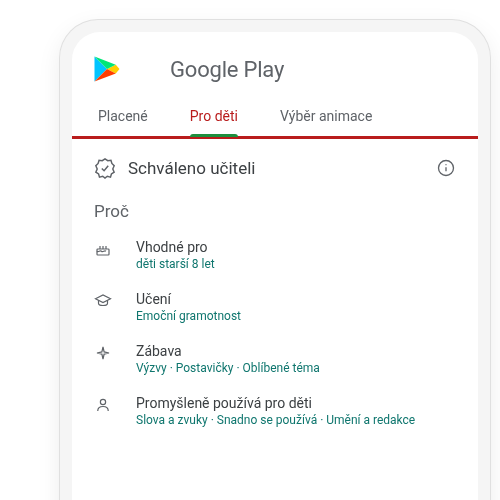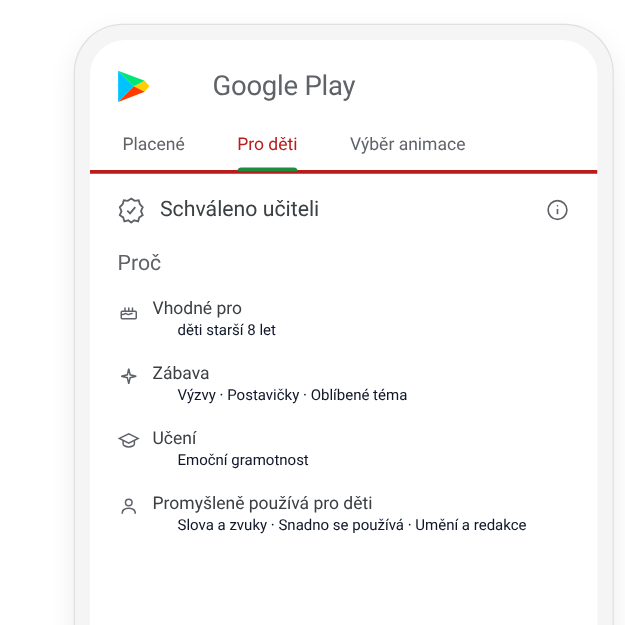--- a/index.html
+++ b/index.html
@@ -101,39 +101,38 @@
     }
     .info-icon svg { width: 20px; height: 20px; display: block; }
     .section-label {
       font-size: 17px;
       color: #5f6368;
       margin-bottom: 18px;
     }
     .item {
       display: flex;
       align-items: flex-start;
-      gap: 8px;
+      gap: 22px;
       margin-bottom: 20px;
     }
     .item-icon {
       width: 20px;
       flex-shrink: 0;
       padding-top: 1px;
     }
     .item-icon svg { width: 18px; height: 18px; display: block; }
     .item-body { flex: 1; }
     .item-title {
       font-size: 14px;
       color: #3c4043;
       margin-bottom: 2px;
     }
     .item-sub {
       font-size: 12px;
-      color: #0f172a;
-      margin-left: 20px;
+      color: #0f766e;
     }
   </style>
 </head>
 <body>
 
 <div class="phone-frame">
   <div class="phone-screen">
 
     <div class="header">
       <span class="play-icon">
@@ -188,43 +187,43 @@
               </svg>
             </div>
             <div class="item-body">
               <div class="item-title">Vhodné pro</div>
               <div class="item-sub">děti starší 8 let</div>
             </div>
           </div>
           <div class="item">
             <div class="item-icon">
               <svg viewBox="0 0 24 24" fill="none" stroke="#5f6368" stroke-width="1.6">
+                <path d="M2 9 L12 4 L22 9 L12 14 Z"></path>
+                <path d="M6 11 v4 c0 1.5 2.7 3 6 3 s6 -1.5 6 -3 v-4"></path>
+              </svg>
+            </div>
+            <div class="item-body">
+              <div class="item-title">Učení</div>
+              <div class="item-sub">Emoční gramotnost</div>
+            </div>
+          </div>
+          <div class="item">
+            <div class="item-icon">
+              <svg viewBox="0 0 24 24" fill="none" stroke="#5f6368" stroke-width="1.6">
                 <path d="M12 4 L13.5 10.5 L20 12 L13.5 13.5 L12 20 L10.5 13.5 L4 12 L10.5 10.5 Z"></path>
               </svg>
             </div>
             <div class="item-body">
               <div class="item-title">Zábava</div>
               <div class="item-sub">Výzvy · Postavičky · Oblíbené téma</div>
             </div>
           </div>
           <div class="item">
             <div class="item-icon">
               <svg viewBox="0 0 24 24" fill="none" stroke="#5f6368" stroke-width="1.6">
-                <path d="M2 9 L12 4 L22 9 L12 14 Z"></path>
-                <path d="M6 11 v4 c0 1.5 2.7 3 6 3 s6 -1.5 6 -3 v-4"></path>
-              </svg>
-            </div>
-            <div class="item-body">
-              <div class="item-title">Učení</div>
-              <div class="item-sub">Emoční gramotnost</div>
-            </div>
-          </div>
-          <div class="item">
-            <div class="item-icon">
-              <svg viewBox="0 0 24 24" fill="none" stroke="#5f6368" stroke-width="1.6">
                 <circle cx="12" cy="8" r="3.5"></circle>
                 <path d="M5 20 c0 -4 3 -6 7 -6 s7 2 7 6"></path>
               </svg>
             </div>
             <div class="item-body">
               <div class="item-title">Promyšleně používá pro děti</div>
               <div class="item-sub">Slova a zvuky · Snadno se používá · Umění a redakce</div>
             </div>
           </div>
         </div>

